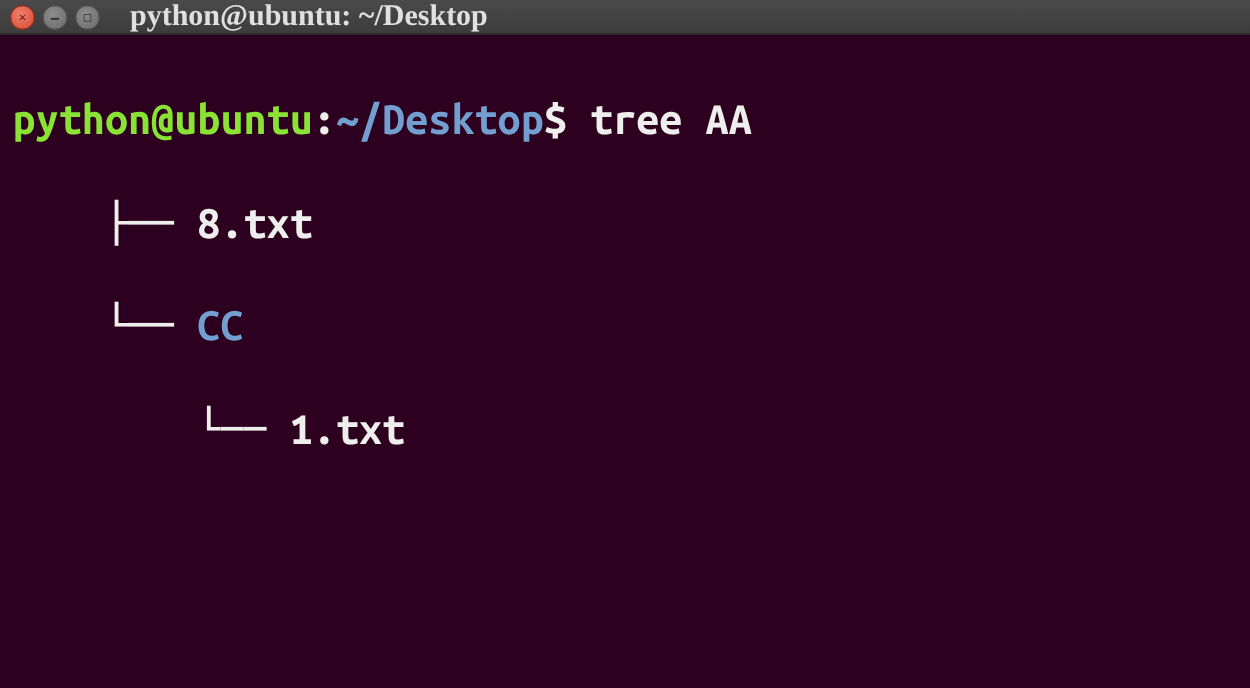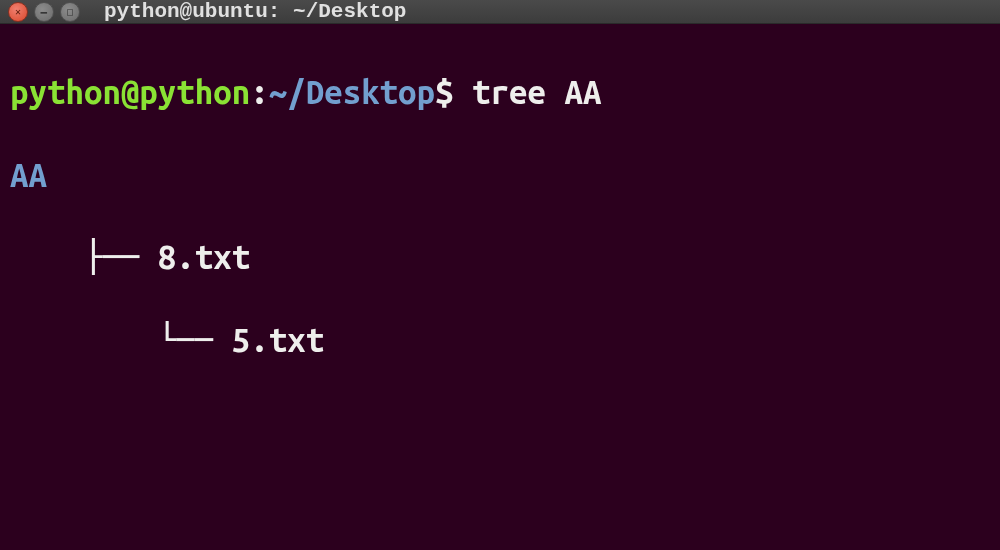--- a/index.html
+++ b/index.html
@@ -51,22 +51,22 @@
     .btn-maximize {
       background: radial-gradient(circle at 40% 35%, #8c8c8c, #6b6b6b);
       border: 1px solid #505050;
     }
     .btn-close::before { content: "✕"; font-size: 10px; color: #5a1a0a; font-weight: bold;}
     .btn-minimize::before { content: "−"; font-size: 14px; color: #333; font-weight: bold;}
     .btn-maximize::before { content: "□"; font-size: 10px; color: #333; font-weight: bold;}
     .title {
       margin-left: 18px;
       color: #e0e0e0;
-      font-family: Liberation Mono, monospace;
-      font-size: 21px;
+      font-family: Liberation Serif, serif;
+      font-size: 24px;
       font-weight: bold;
     }
     .terminal {
       flex: 1;
       background: #2c001e;
       padding: 6px 10px;
       font-size: 33px;
       font-weight: bold;
       line-height: 1.25;
       white-space: pre;
@@ -83,22 +83,22 @@
 <div class="window">
 
   <div class="titlebar">
     <div class="window-button btn-close"></div>
     <div class="window-button btn-minimize"></div>
     <div class="window-button btn-maximize"></div>
     <div class="title">python@ubuntu: ~/Desktop</div>
   </div>
 
   <div class="terminal">
-<span class="line"><span class="g">python@python</span><span class="w">:</span><span class="b">~/Desktop</span><span class="w">$ </span><span class="w">tree AA</span></span>
-<span class="line"><span class="b">AA</span></span>
+<span class="line"><span class="g">python@ubuntu</span><span class="w">:</span><span class="b">~/Desktop</span><span class="w">$ </span><span class="w">tree AA</span></span>
 <span class="line"><span class="w">    ├── </span><span class="w">8.txt</span></span>
-<span class="line"><span class="w">        └── </span><span class="w">5.txt</span></span>
+<span class="line"><span class="w">    └── </span><span class="b">CC</span></span>
+<span class="line"><span class="w">        └── </span><span class="w">1.txt</span></span>
 
 
 
   </div>
 
 </div>
 
 </body></html>

